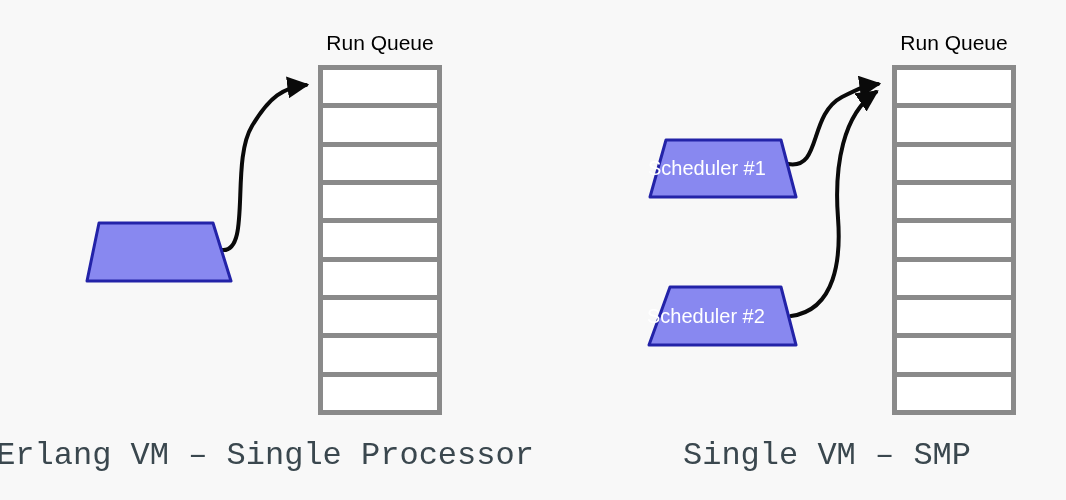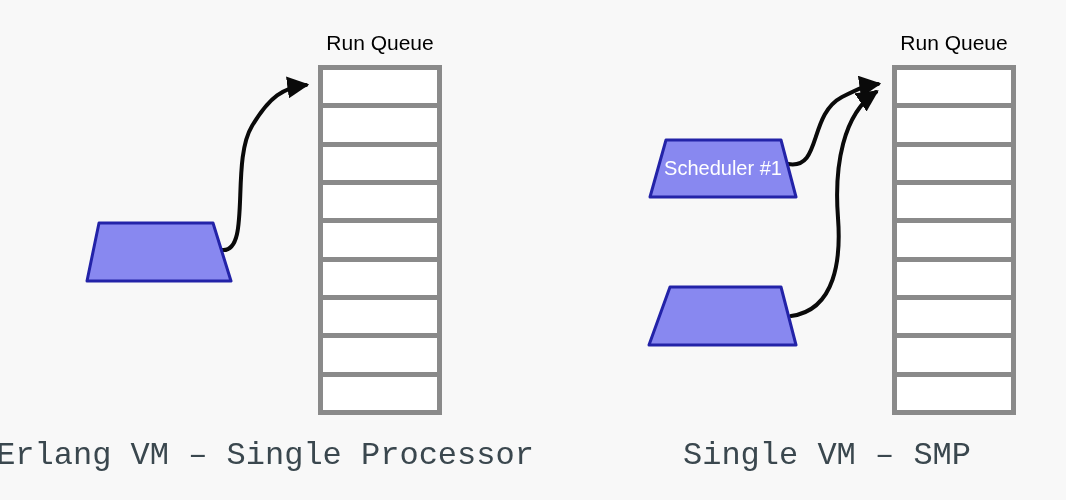--- a/index.html
+++ b/index.html
@@ -50,21 +50,21 @@
     width: 124px;
     text-align: center;
     font-size: 21px;
     line-height: 24px;
     color: var(--label, #000000);
     white-space: nowrap;
   }
   .trap-label {
     position: absolute;
     width: 150px;
-    text-align: center;
+    text-align: left;
     font-size: 20px;
     line-height: 24px;
     color: var(--trapezoid-text, #ffffff);
     white-space: nowrap;
   }
   .caption {
     position: absolute;
     top: 436px;
     transform: translateX(-50%);
     font-size: 32px;
@@ -118,15 +118,16 @@
       <div class="cell"></div>
       <div class="cell"></div>
       <div class="cell"></div>
       <div class="cell"></div>
       <div class="cell"></div>
       <div class="cell"></div>
       <div class="cell"></div>
       <div class="cell"></div>
     </div>
   <div class="trap-label" style="left:648px; top:156px">Scheduler #1</div>
+  <div class="trap-label" style="left:647px; top:304px">Scheduler #2</div>
   <div class="caption" style="left:827px">Single VM – SMP</div>
 
 </div>
 
 </body></html>

